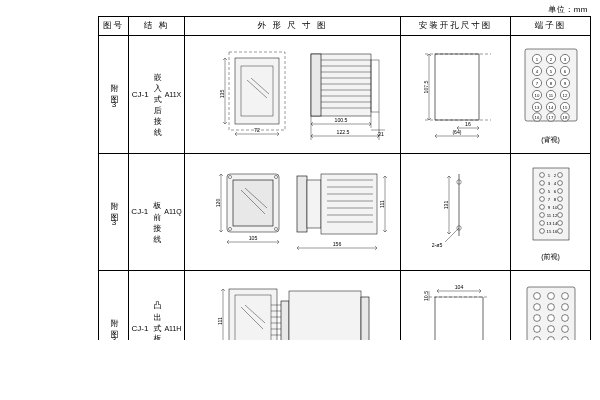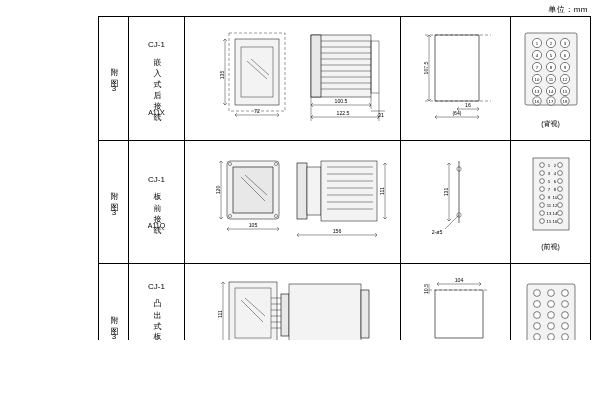--- a/index.html
+++ b/index.html
@@ -16,21 +16,21 @@
   .c3{width:216px;}
   .c4{width:110px;}
   .c5{width:80px;}
 
   .rowcell{position:relative;height:114px;}
 
   
   .vert{writing-mode:vertical-rl;text-orientation:upright;font-size:8px;line-height:12px;letter-spacing:1px;display:inline-block;}
   .vert-wrap{display:flex;align-items:center;justify-content:center;height:100%;}
 
-  .struct{position:relative;height:100%;display:flex;flex-direction:column;align-items:center;justify-content:center;gap:2px;}
+  .struct{position:relative;height:100%;display:flex;flex-direction:row;align-items:center;justify-content:center;gap:2px;}
   .struct .code{font-size:8px;}
   .struct .sub{font-size:7px;}
 
   .canvasbox{position:relative;width:100%;height:100%;}
   svg{display:block;}
   .dim{font-size:5.2px;fill:#000;font-family:"Liberation Sans",sans-serif;}
   .ln{stroke:#000;stroke-width:.6;fill:none;}
   .lnthin{stroke:#000;stroke-width:.4;fill:none;}
   .dash{stroke:#000;stroke-width:.4;fill:none;stroke-dasharray:3 2;}
   .fillgray{fill:#e8e8e8;stroke:#000;stroke-width:.6;}
@@ -49,20 +49,27 @@
 
   <table class="main">
     <colgroup>
       <col class="c1">
         <col class="c2">
         <col class="c3">
         <col class="c4">
         <col class="c5">
     </colgroup>
     <tbody>
+        <tr class="hdr">
+      <td>图号</td>
+      <td>结 构</td>
+      <td>外 形 尺 寸 图</td>
+      <td>安装开孔尺寸图</td>
+      <td>端子图</td>
+    </tr>
 
     <tr>
       <td class="rowcell">
         <div class="vert-wrap">
               <span class="vert">附 图 3</span>
             </div>
       </td>
       <td class="rowcell">
         <div class="struct">
           <div class="code">CJ-1</div>

